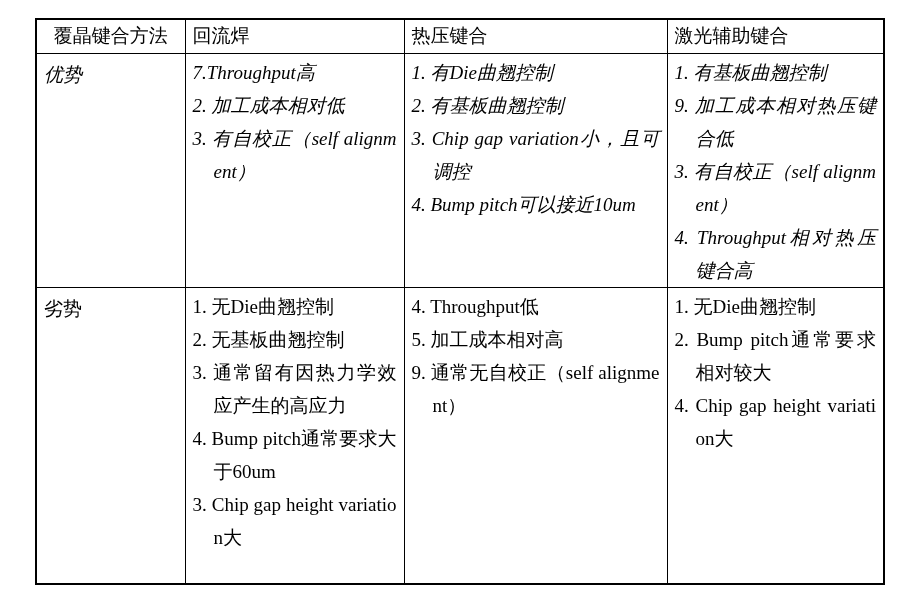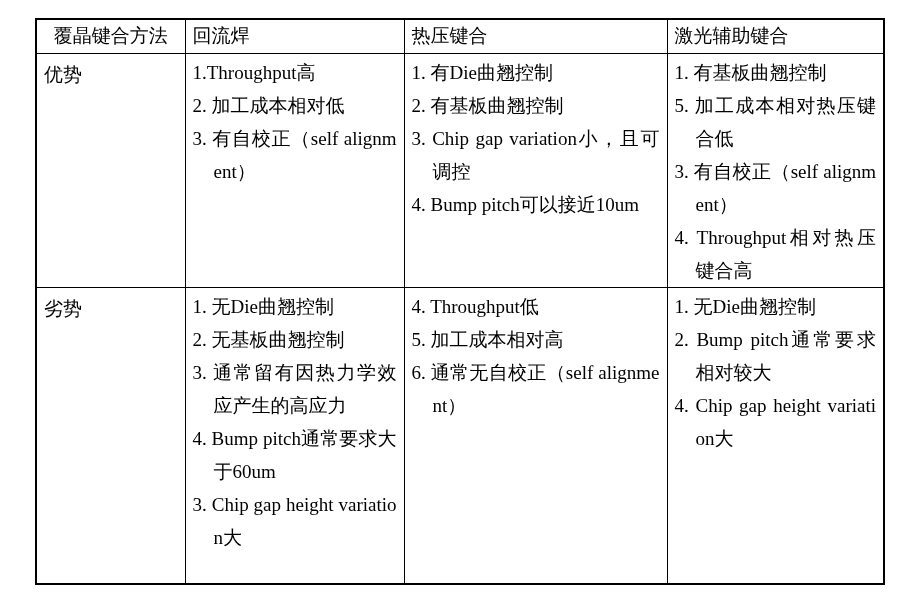--- a/index.html
+++ b/index.html
@@ -29,21 +29,21 @@
     overflow: hidden;
   }
   tr.hdr { height: 34px; }
   tr.hdr td {
     vertical-align: middle;
     padding: 0 7px;
     line-height: 22px;
     white-space: nowrap;
   }
   tr.hdr td.center { text-align: center; }
-  tr.row-adv { height: 226px; }
+  tr.row-adv { height: 226px; font-style: italic; }
   tr.row-dis { height: 297px; }
   td.lbl { padding: 4px 7px 0 7px; line-height: 33px; }
   td.body { padding: 2px 7px 0 7px; }
   .li {
     line-height: 33px;
     padding-left: 21px;
     text-indent: -21px;
     text-align: justify;
     word-break: break-all;
   }
@@ -63,51 +63,51 @@
       <tr class="hdr">
         <td class="center">覆晶键合方法</td>
         <td>回流焊</td>
         <td>热压键合</td>
         <td>激光辅助键合</td>
       </tr>
 
       <tr class="row-adv">
         <td class="lbl">优势</td>
         <td class="body">
-          <div class="li">1.Throughput高</div>
+          <div class="li">7.Throughput高</div>
           <div class="li">2. 加工成本相对低</div>
           <div class="li">3. 有自校正（self alignment）</div>
         </td>
         <td class="body">
           <div class="li">1. 有Die曲翘控制</div>
           <div class="li">2. 有基板曲翘控制</div>
           <div class="li">3. Chip gap variation小，且可调控</div>
           <div class="li">4. Bump pitch可以接近10um</div>
         </td>
         <td class="body">
           <div class="li">1. 有基板曲翘控制</div>
-          <div class="li">5. 加工成本相对热压键合低</div>
+          <div class="li">9. 加工成本相对热压键合低</div>
           <div class="li">3. 有自校正（self alignment）</div>
           <div class="li">4. Throughput相对热压键合高</div>
         </td>
       </tr>
 
       <tr class="row-dis">
         <td class="lbl">劣势</td>
         <td class="body">
           <div class="li">1. 无Die曲翘控制</div>
           <div class="li">2. 无基板曲翘控制</div>
           <div class="li">3. 通常留有因热力学效应产生的高应力</div>
           <div class="li">4. Bump pitch通常要求大于60um</div>
           <div class="li">3. Chip gap height variation大</div>
         </td>
         <td class="body">
           <div class="li">4. Throughput低</div>
           <div class="li">5. 加工成本相对高</div>
-          <div class="li">6. 通常无自校正（self alignment）</div>
+          <div class="li">9. 通常无自校正（self alignment）</div>
         </td>
         <td class="body">
           <div class="li">1. 无Die曲翘控制</div>
           <div class="li">2. Bump pitch通常要求相对较大</div>
           <div class="li">4. Chip gap height variation大</div>
         </td>
       </tr>
     </tbody>
   </table>
 </div>

